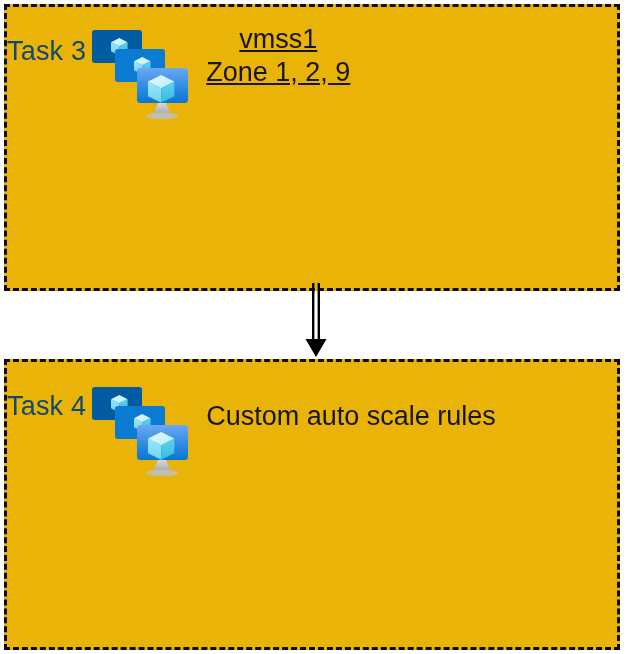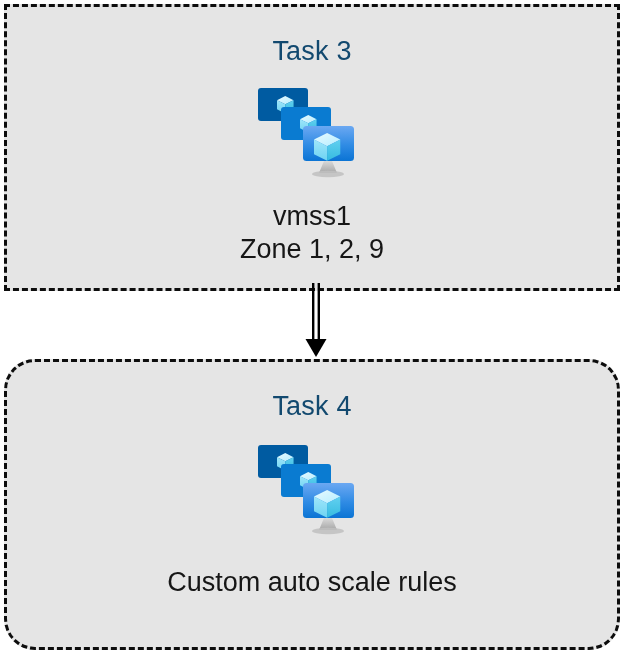--- a/index.html
+++ b/index.html
@@ -19,38 +19,37 @@
     position: absolute;
     left: 0; top: 0;
     width: 628px;
     height: 654px;
   }
 
   
   .task-box {
     position: absolute;
     box-sizing: border-box;
-    background: #e5e5e5;
+    background: #eab308;
     border: 3px dashed #0d0d0d;
     display: flex;
-    flex-direction: column;
-    align-items: center;
+    flex-direction: row;
+    align-items: flex-start;
   }
   #box-task3 {
     left: 4px;
     top: 4px;
     width: 616px;
     height: 287px;
   }
   #box-task4 {
     left: 4px;
     top: 359px;
     width: 616px;
     height: 291px;
-    border-radius: 31px;
   }
 
   .task-title {
     color: #12496f;
     font-size: 27px;
     line-height: 1;
     letter-spacing: 0.2px;
     white-space: nowrap;
   }
   #box-task3 .task-title { margin-top: 31px; }
@@ -63,22 +62,22 @@
   }
   #box-task3 .icon-wrap { margin-top: 15px; }
   #box-task4 .icon-wrap { margin-top: 17px; }
 
   .caption-block {
     text-align: center;
     color: #161616;
     font-size: 27px;
     line-height: 33px;
   }
-  #box-task3 .caption-block { margin-top: 16px; }
-  #box-task4 .caption-block { margin-top: 25px; }
+  #box-task3 .caption-block { margin-top: 16px; text-decoration: underline; }
+  #box-task4 .caption-block { margin-top: 38px; }
 
   .caption-line { white-space: nowrap; }
 
   
   #connector {
     position: absolute;
     left: 296px;
     top: 283px;
     width: 40px;
     height: 80px;

